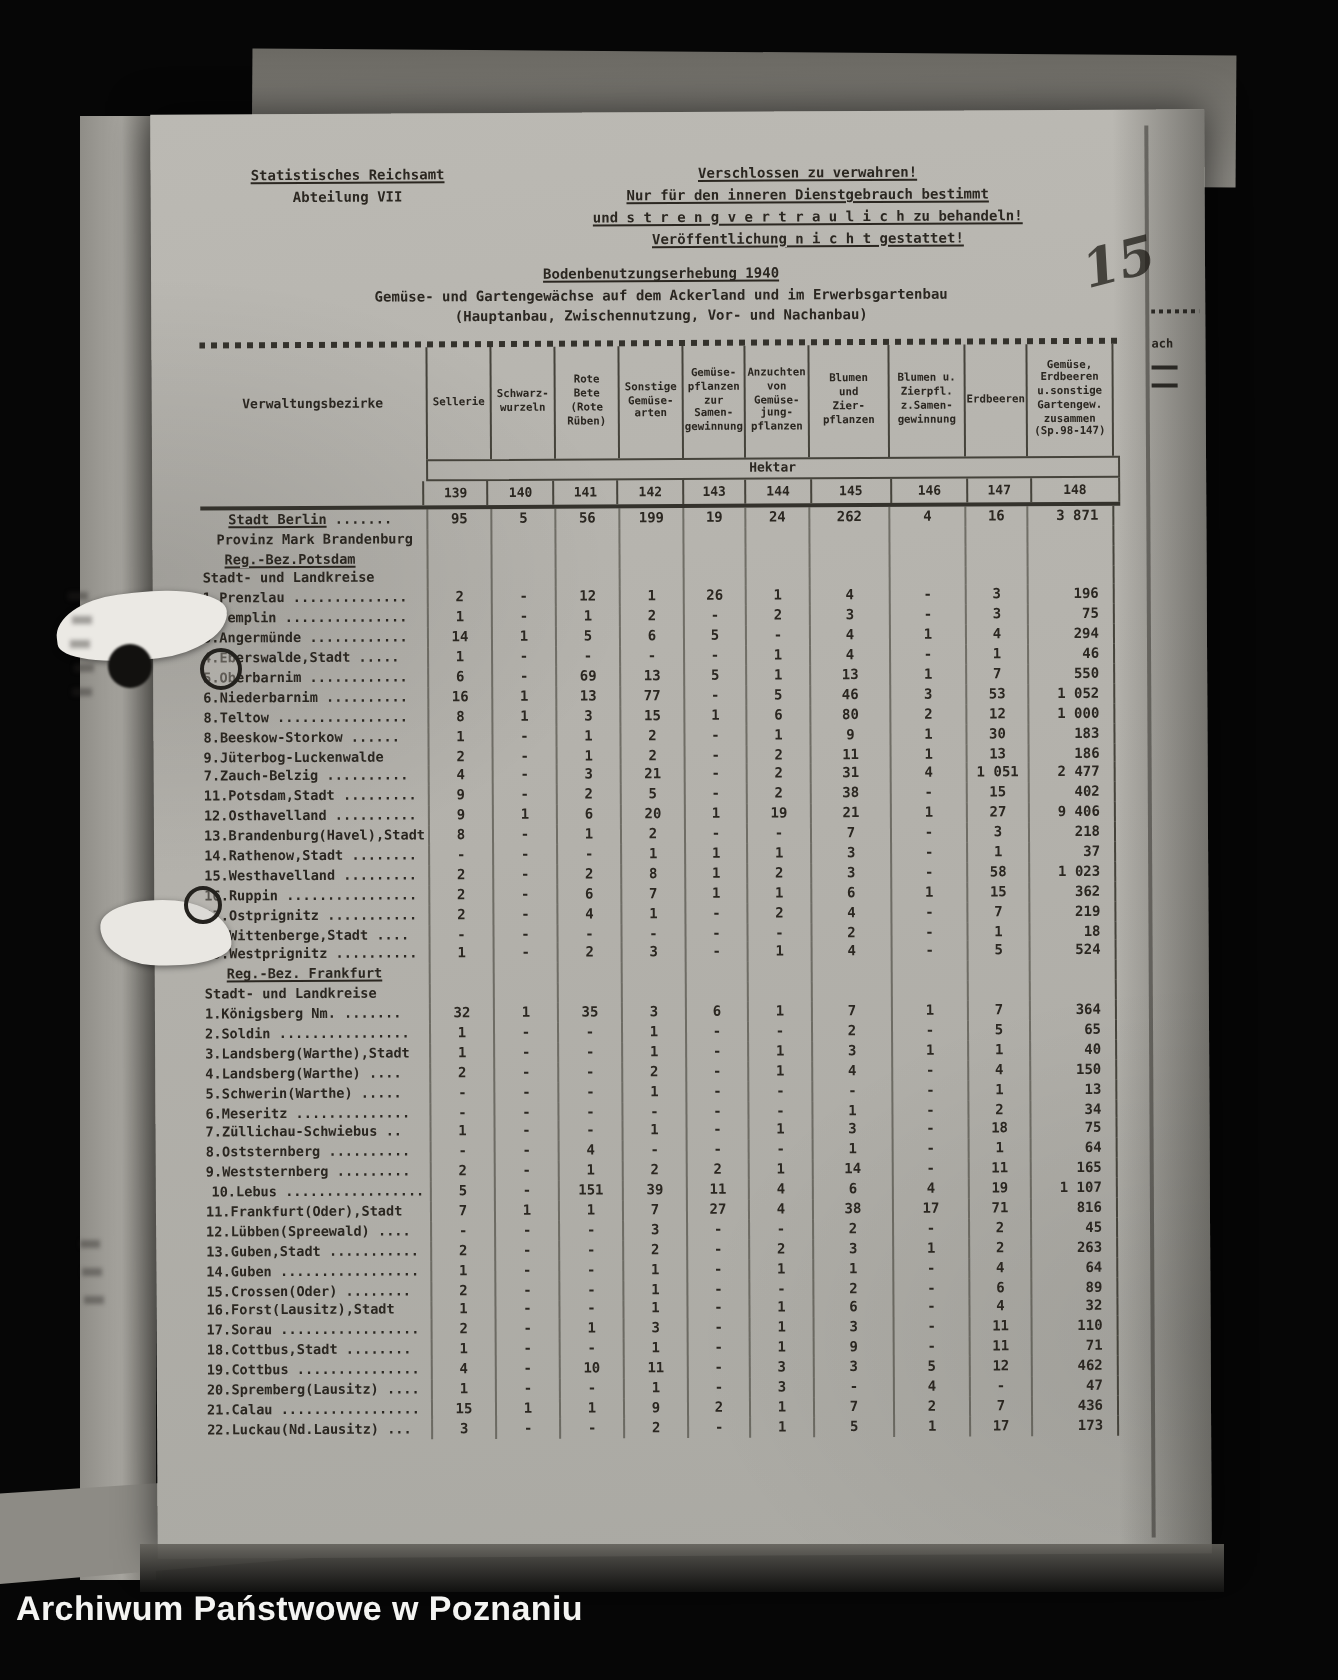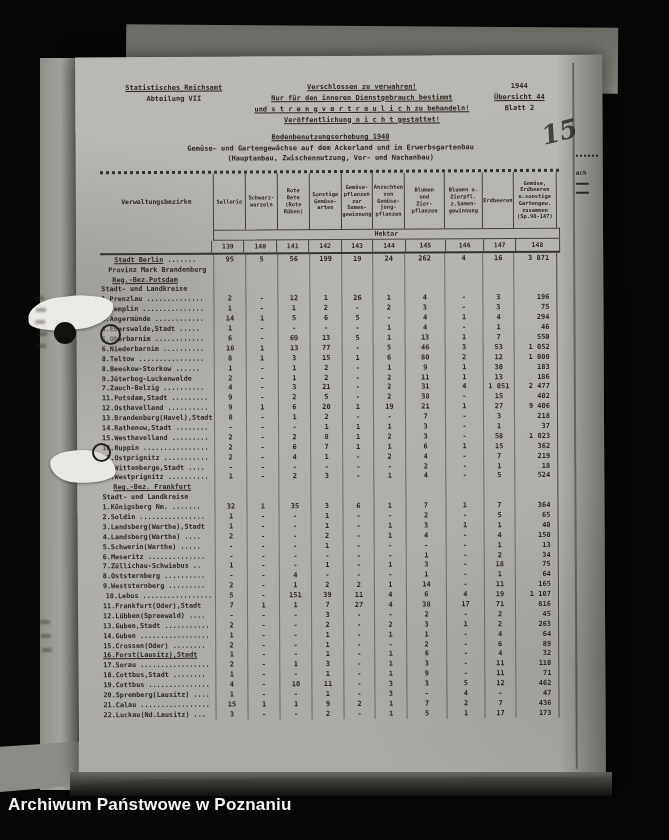--- a/index.html
+++ b/index.html
@@ -113,25 +113,20 @@
       <div class="hdr">
         <div class="hdr-left">
           <div class="ul">Statistisches Reichsamt</div>
           <div>Abteilung VII</div>
         </div>
         <div class="hdr-center">
           <div class="ul">Verschlossen zu verwahren!</div>
           <div class="ul">Nur für den inneren Dienstgebrauch bestimmt</div>
           <div class="ul">und  s t r e n g   v e r t r a u l i c h  zu behandeln!</div>
           <div class="ul">Veröffentlichung  n i c h t  gestattet!</div>
-        </div>
-        <div class="hdr-right">
-          <div>1944</div>
-          <div class="ul">Übersicht 44</div>
-          <div>Blatt 2</div>
         </div>
       </div>
 
       <div class="titleblock">
         <div class="ul">Bodenbenutzungserhebung 1940</div>
         <div>Gemüse- und Gartengewächse auf dem Ackerland und im Erwerbsgartenbau</div>
         <div>(Hauptanbau, Zwischennutzung, Vor- und Nachanbau)</div>
       </div>
 
       <div class="table">
@@ -706,21 +701,21 @@
               <div class="vcell w2">-</div>
               <div class="vcell w3">1</div>
               <div class="vcell w4">-</div>
               <div class="vcell w5">-</div>
               <div class="vcell w6">2</div>
               <div class="vcell w7">-</div>
               <div class="vcell w8">6</div>
               <div class="vcell w9 v9 cend">89</div>
             </div>
             <div class="trow">
-              <div class="lcell" style="padding-left: 1px; text-decoration: underline;"><span>16.Forst(Lausitz),Stadt</span></div>
+              <div class="lcell" style="padding-left: 1px;"><span>16.Forst(Lausitz),Stadt</span></div>
               <div class="vcell w0">1</div>
               <div class="vcell w1">-</div>
               <div class="vcell w2">-</div>
               <div class="vcell w3">1</div>
               <div class="vcell w4">-</div>
               <div class="vcell w5">1</div>
               <div class="vcell w6">6</div>
               <div class="vcell w7">-</div>
               <div class="vcell w8">4</div>
               <div class="vcell w9 v9 cend">32</div>

